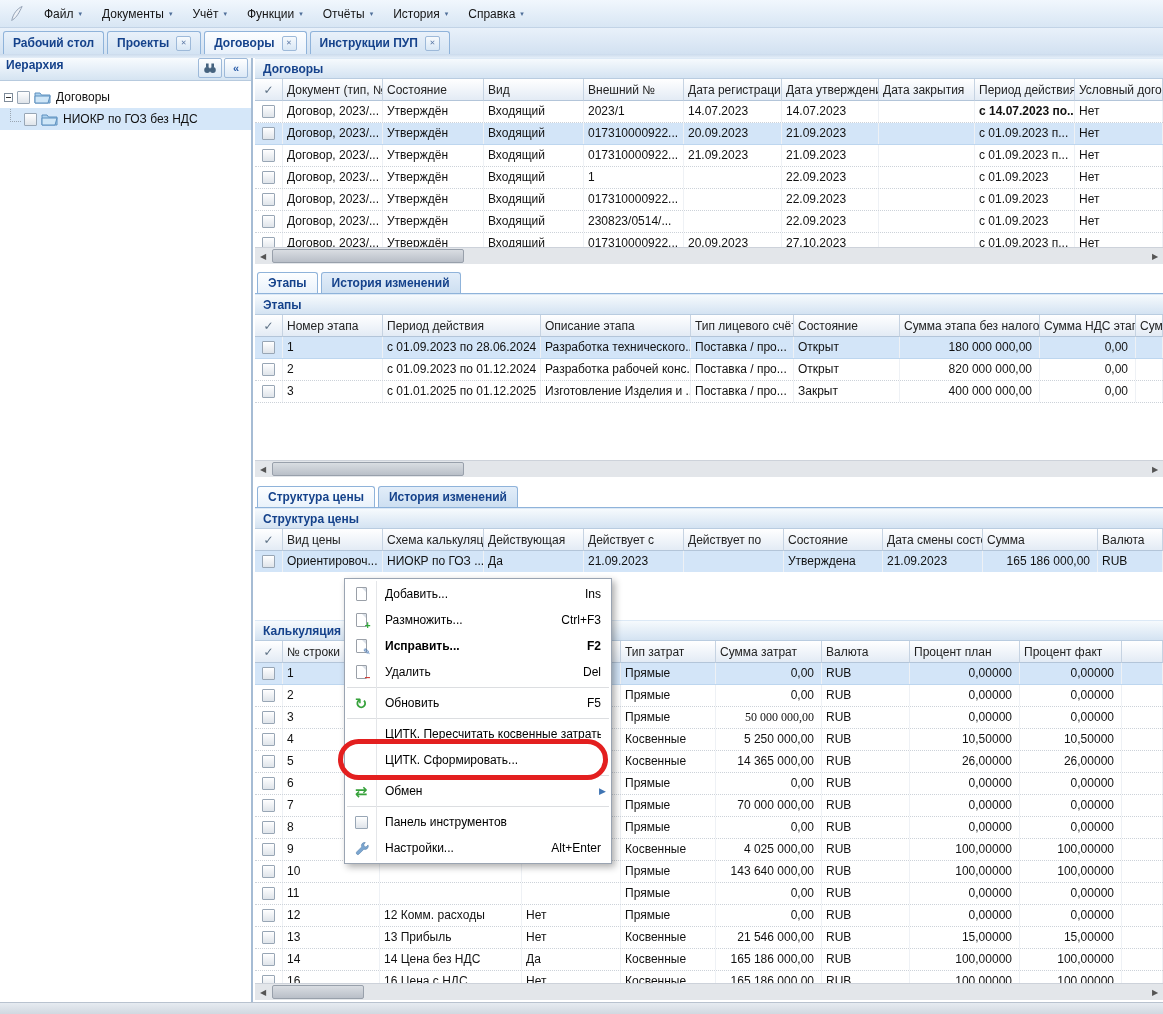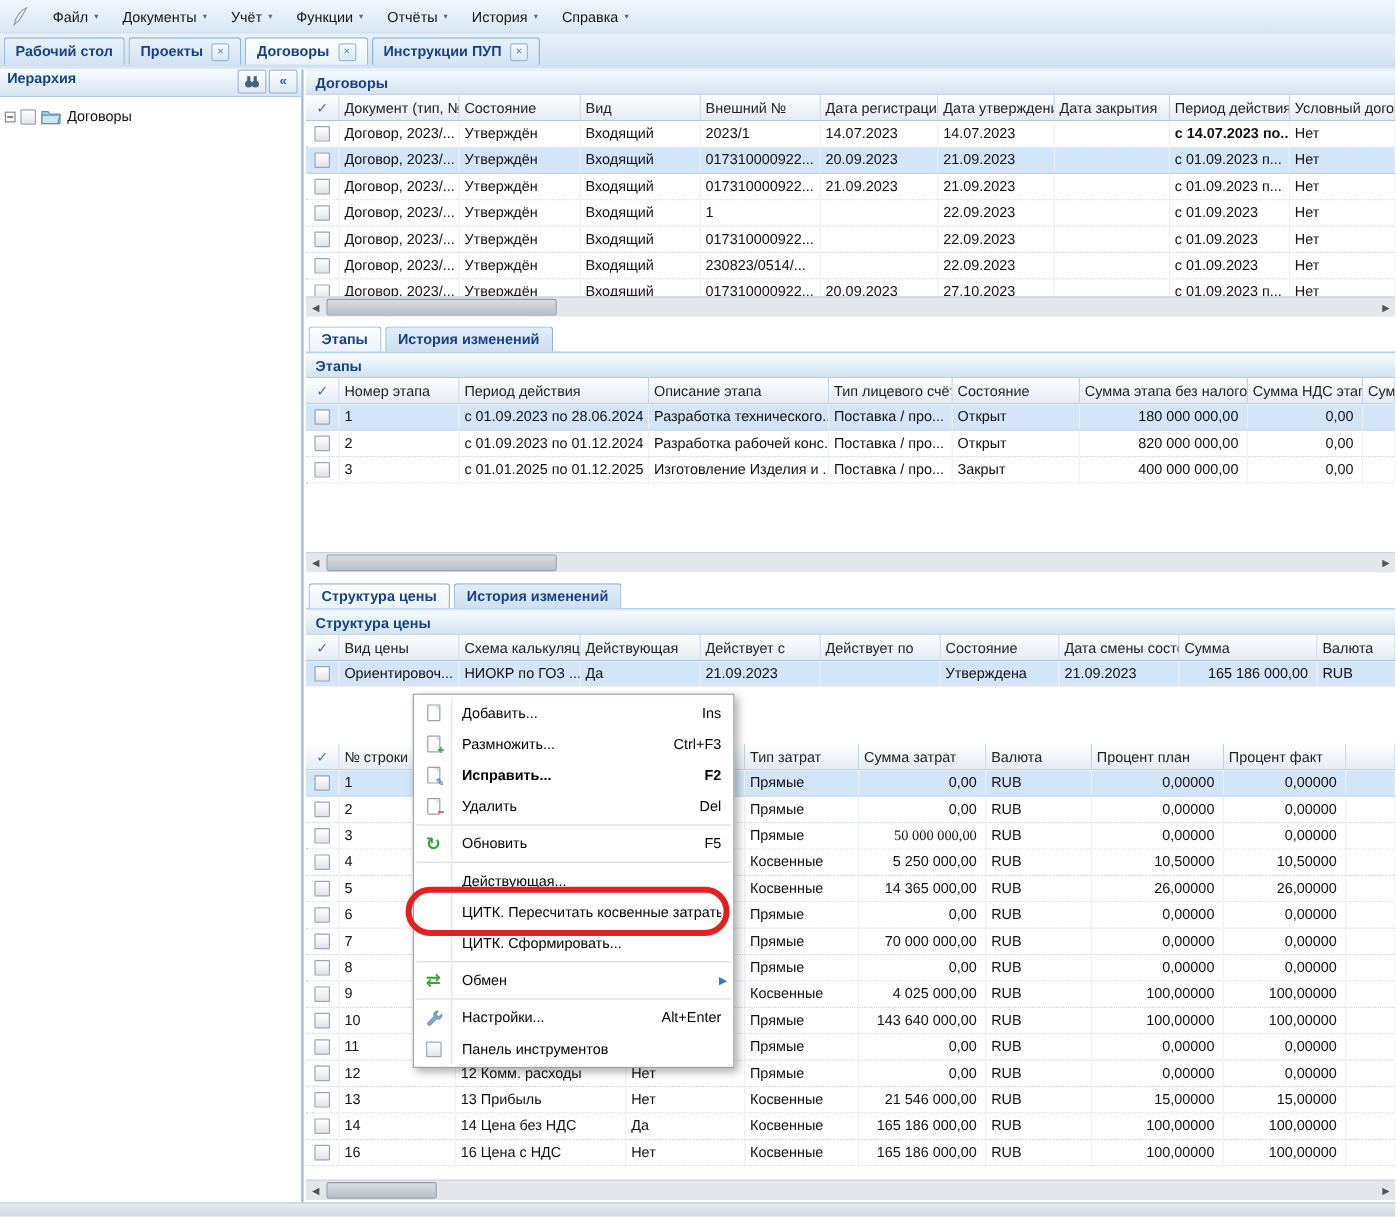--- a/index.html
+++ b/index.html
@@ -187,20 +187,31 @@
           <span class="expander"></span>
           <span class="cb"></span>
           <span class="folder">
             <svg width="17" height="14" viewBox="0 0 17 14">
               <path d="M1 3 h5 l1.5 2 H16 v8 H1 Z" fill="#aed2ee" stroke="#5d90bf"></path>
               <path d="M1 6 h15 l-2 7 H1 Z" fill="#cfe6f7" stroke="#5d90bf"></path>
             </svg>
           </span>
           <span>Договоры</span>
         </div>
+        <div class="tree-row selected">
+          <span class="connector"></span>
+          <span class="cb"></span>
+          <span class="folder">
+            <svg width="17" height="14" viewBox="0 0 17 14">
+              <path d="M1 3 h5 l1.5 2 H16 v8 H1 Z" fill="#aed2ee" stroke="#5d90bf"></path>
+              <path d="M1 6 h15 l-2 7 H1 Z" fill="#cfe6f7" stroke="#5d90bf"></path>
+            </svg>
+          </span>
+          <span>НИОКР по ГОЗ без НДС</span>
+        </div>
       </div>
   </div>
 
   <div class="panel" style="left:255px;top:58px;width:908px;height:206px;">
     <div class="panel-header">Договоры</div>
     <div class="thead" id="contracts-thead">
         <div class="th cbh" style="flex: 0 0 28px;">✓</div>
         <div class="th" style="flex: 0 0 100px; text-align: right;">Документ (тип, №</div>
         <div class="th" style="flex: 0 0 101px;">Состояние</div>
         <div class="th" style="flex: 0 0 100px;">Вид</div>
@@ -416,20 +427,21 @@
           <div class="td" style="flex: 0 0 100px;"></div>
           <div class="td" style="flex: 0 0 99px;">Утверждена</div>
           <div class="td" style="flex: 0 0 100px;">21.09.2023</div>
           <div class="td num" style="flex: 0 0 115px;">165 186 000,00</div>
           <div class="td" style="flex: 1 1 auto; min-width: 0px;">RUB</div>
         </div>
       </div>
   </div>
 
   <div class="panel" style="left:255px;top:620px;width:908px;height:380px;">
+    <div class="panel-header">Калькуляция</div>
     <div class="thead" id="calc-thead">
         <div class="th cbh" style="flex: 0 0 28px;">✓</div>
         <div class="th" style="flex: 0 0 97px;">№ строки</div>
         <div class="th" style="flex: 0 0 142px;"></div>
         <div class="th" style="flex: 0 0 99px;"></div>
         <div class="th" style="flex: 0 0 95px;">Тип затрат</div>
         <div class="th" style="flex: 0 0 106px;">Сумма затрат</div>
         <div class="th" style="flex: 0 0 88px;">Валюта</div>
         <div class="th" style="flex: 0 0 110px;">Процент план</div>
         <div class="th" style="flex: 0 0 102px;">Процент факт</div>
@@ -694,50 +706,47 @@
       <div class="cm-sep"></div>
       <div class="cm-item">
         <span class="cm-icon">
           <span class="uic g2">↻</span>
         </span>
         <span class="cm-label">Обновить</span>
         <span class="cm-shortcut">F5</span>
       </div>
       <div class="cm-sep"></div>
       <div class="cm-item">
-        <span class="cm-label">Действующая...</span>
-      </div>
-      <div class="cm-item">
         <span class="cm-label">ЦИТК. Пересчитать косвенные затраты...</span>
       </div>
       <div class="cm-item">
         <span class="cm-label">ЦИТК. Сформировать...</span>
       </div>
       <div class="cm-sep"></div>
       <div class="cm-item">
         <span class="cm-icon">
           <span class="uic g2">⇄</span>
         </span>
         <span class="cm-label">Обмен</span>
         <span class="cm-sub">▶</span>
       </div>
       <div class="cm-sep"></div>
+      <div class="cm-item">
+        <span class="cm-icon">
+          <span class="cb"></span>
+        </span>
+        <span class="cm-label">Панель инструментов</span>
+      </div>
       <div class="cm-item">
         <span class="cm-icon">
           <svg width="15" height="15" viewBox="0 0 16 16">
             <path d="M12 1.6a3.4 3.4 0 0 0-3.8 4.7L3 11.5a1.7 1.7 0 1 0 2.4 2.4l5.2-5.2A3.4 3.4 0 0 0 15 4.2l-2.2 2.2-1.8-.6-.6-1.8z" fill="#7ba6d0" stroke="#567fa8" stroke-width="0.6"></path>
           </svg>
         </span>
         <span class="cm-label">Настройки...</span>
         <span class="cm-shortcut">Alt+Enter</span>
       </div>
-      <div class="cm-item">
-        <span class="cm-icon">
-          <span class="cb"></span>
-        </span>
-        <span class="cm-label">Панель инструментов</span>
-      </div>
     </div>
 
   <div class="red-ring"></div>
 
   <div class="bottom-strip"></div>
 </div>
 
 </body></html>

